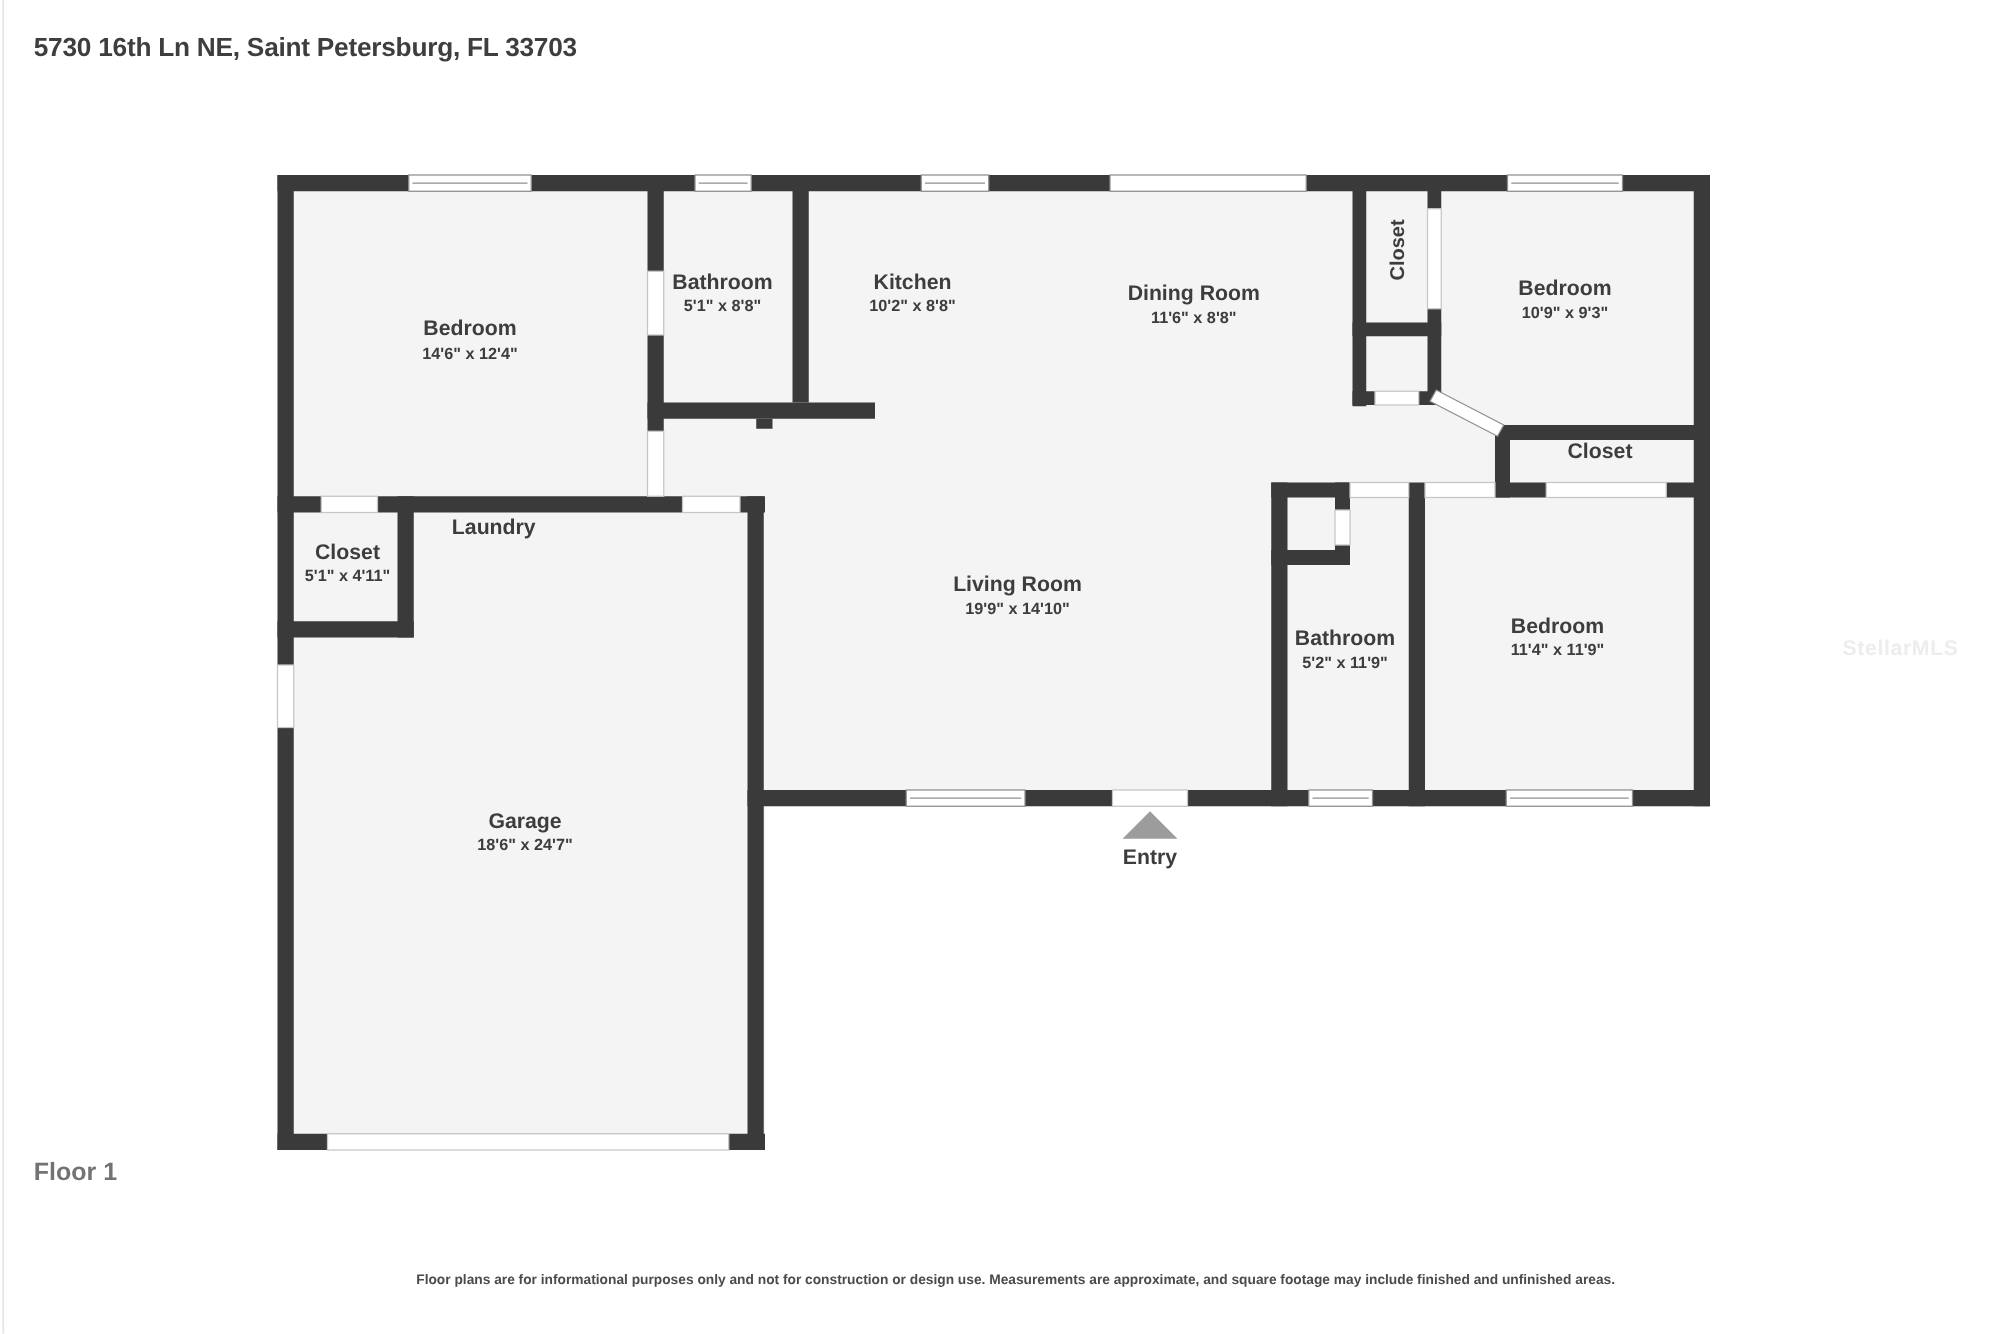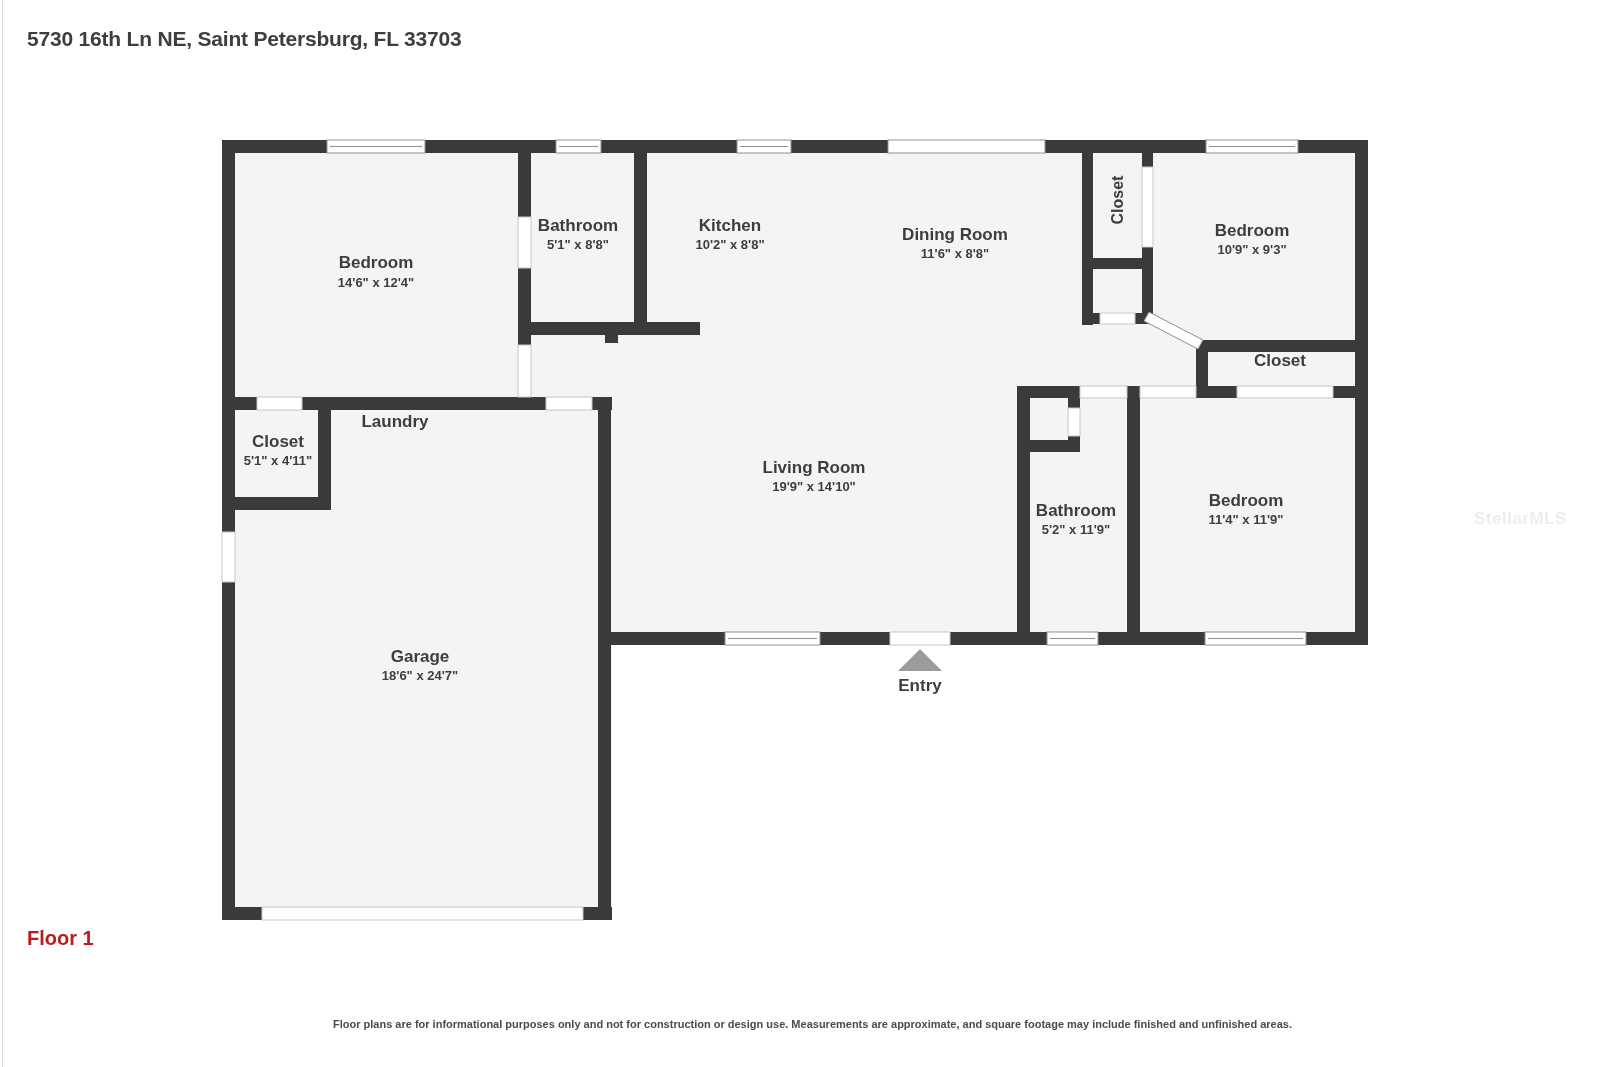--- a/index.html
+++ b/index.html
@@ -8,21 +8,21 @@
     background:#ffffff;
     font-family:"Liberation Sans",sans-serif;
   }
   .edge-line{position:absolute;left:2px;top:0;bottom:0;width:1px;background:#dddddd;}
   .title{
     position:absolute;left:27px;top:13px;
     font-size:21px;font-weight:bold;color:#3e3e3e;letter-spacing:-0.2px;text-align:right;
   }
   .floor-label{
     position:absolute;left:27px;top:927px;
-    font-size:20px;font-weight:bold;color:#b91c1c;
+    font-size:20px;font-weight:bold;color:#737373;
   }
   .disclaimer{
     position:absolute;left:0;right:0;top:1018px;text-align:center;
     font-size:11px;font-weight:bold;color:#4b4b4b;margin-left:25px;
   }
   .watermark{
     position:absolute;left:1474px;top:509px;
     font-size:17px;font-weight:bold;color:#ededed;letter-spacing:0.5px;
   }
   svg.plan{position:absolute;left:0;top:0;}

